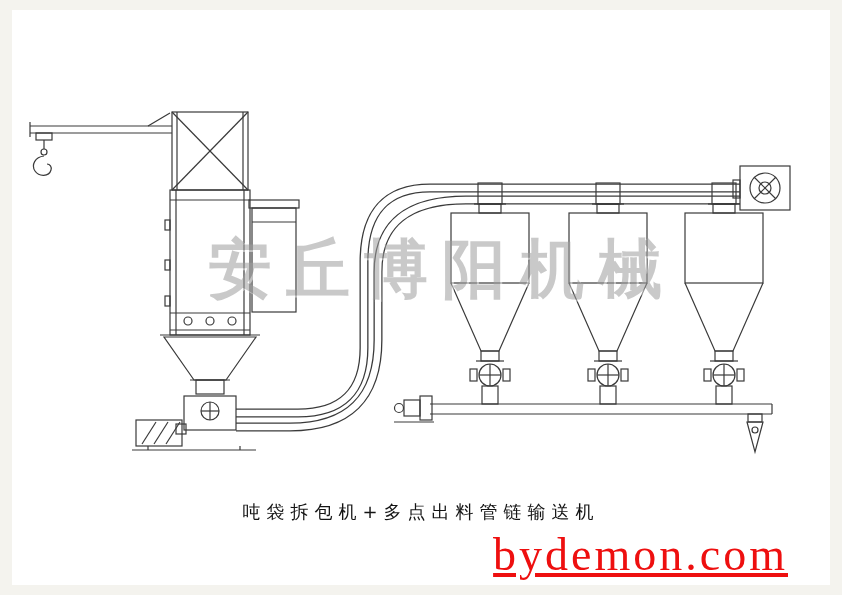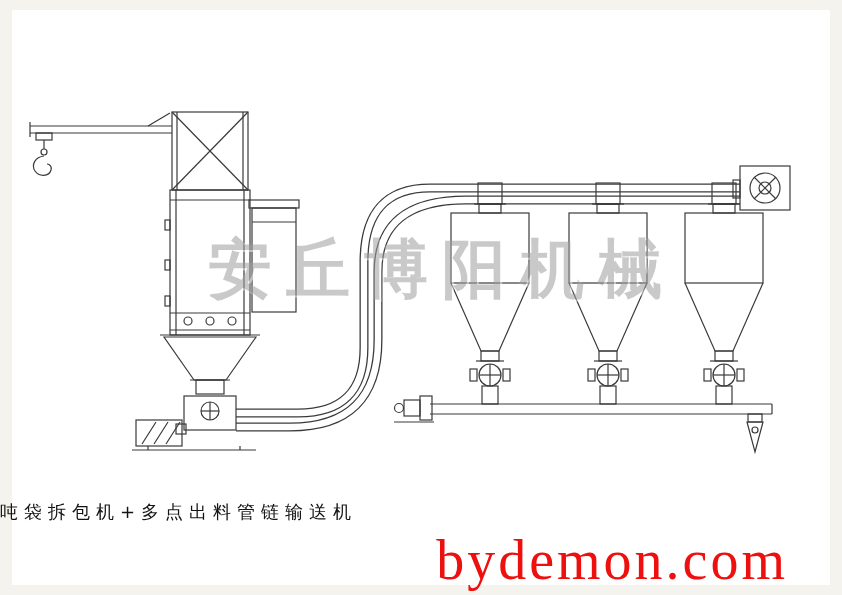--- a/index.html
+++ b/index.html
@@ -21,30 +21,31 @@
   .fillw { fill: var(--canvas_bg, #ffffff); }
   .watermark {
     position:absolute; left:168px; top:226px;
     font-size:64px; font-weight:bold; letter-spacing:14px; white-space:nowrap;
     color: var(--watermark, #9e9e9e); opacity:0.55;
     text-shadow: 2px 2px 0 rgba(255,255,255,0.85);
     font-family:"DejaVu Sans", sans-serif;
     margin-left:40px;
   }
   .caption {
-    position:absolute; left:0; right:0; top:500px; text-align:left;
+    position:absolute; left:0; right:0; top:500px; text-align:center;
     font-size:18px; letter-spacing:6px;
     color: var(--caption, #141414);
     font-family:"DejaVu Sans", sans-serif;
   }
   .brand {
     position:absolute; right:54px; top:532px;
-    font-size:56px; letter-spacing:3px; line-height:1;
+    font-size:46px; letter-spacing:3px; line-height:1;
     color: var(--brand, #ee0f0f);
     font-family:"Liberation Serif", serif;
+    text-decoration:underline;
   }
 </style>
 </head>
 <body>
 
 <div class="canvas"></div>
 
 <svg class="drawing" viewBox="0 0 842 595">
   <defs>
     <path id="tubeA" d="M236 413 L298 413 Q364 413 364 348 L364 262 Q364 188 430 188 L760 188"></path>

